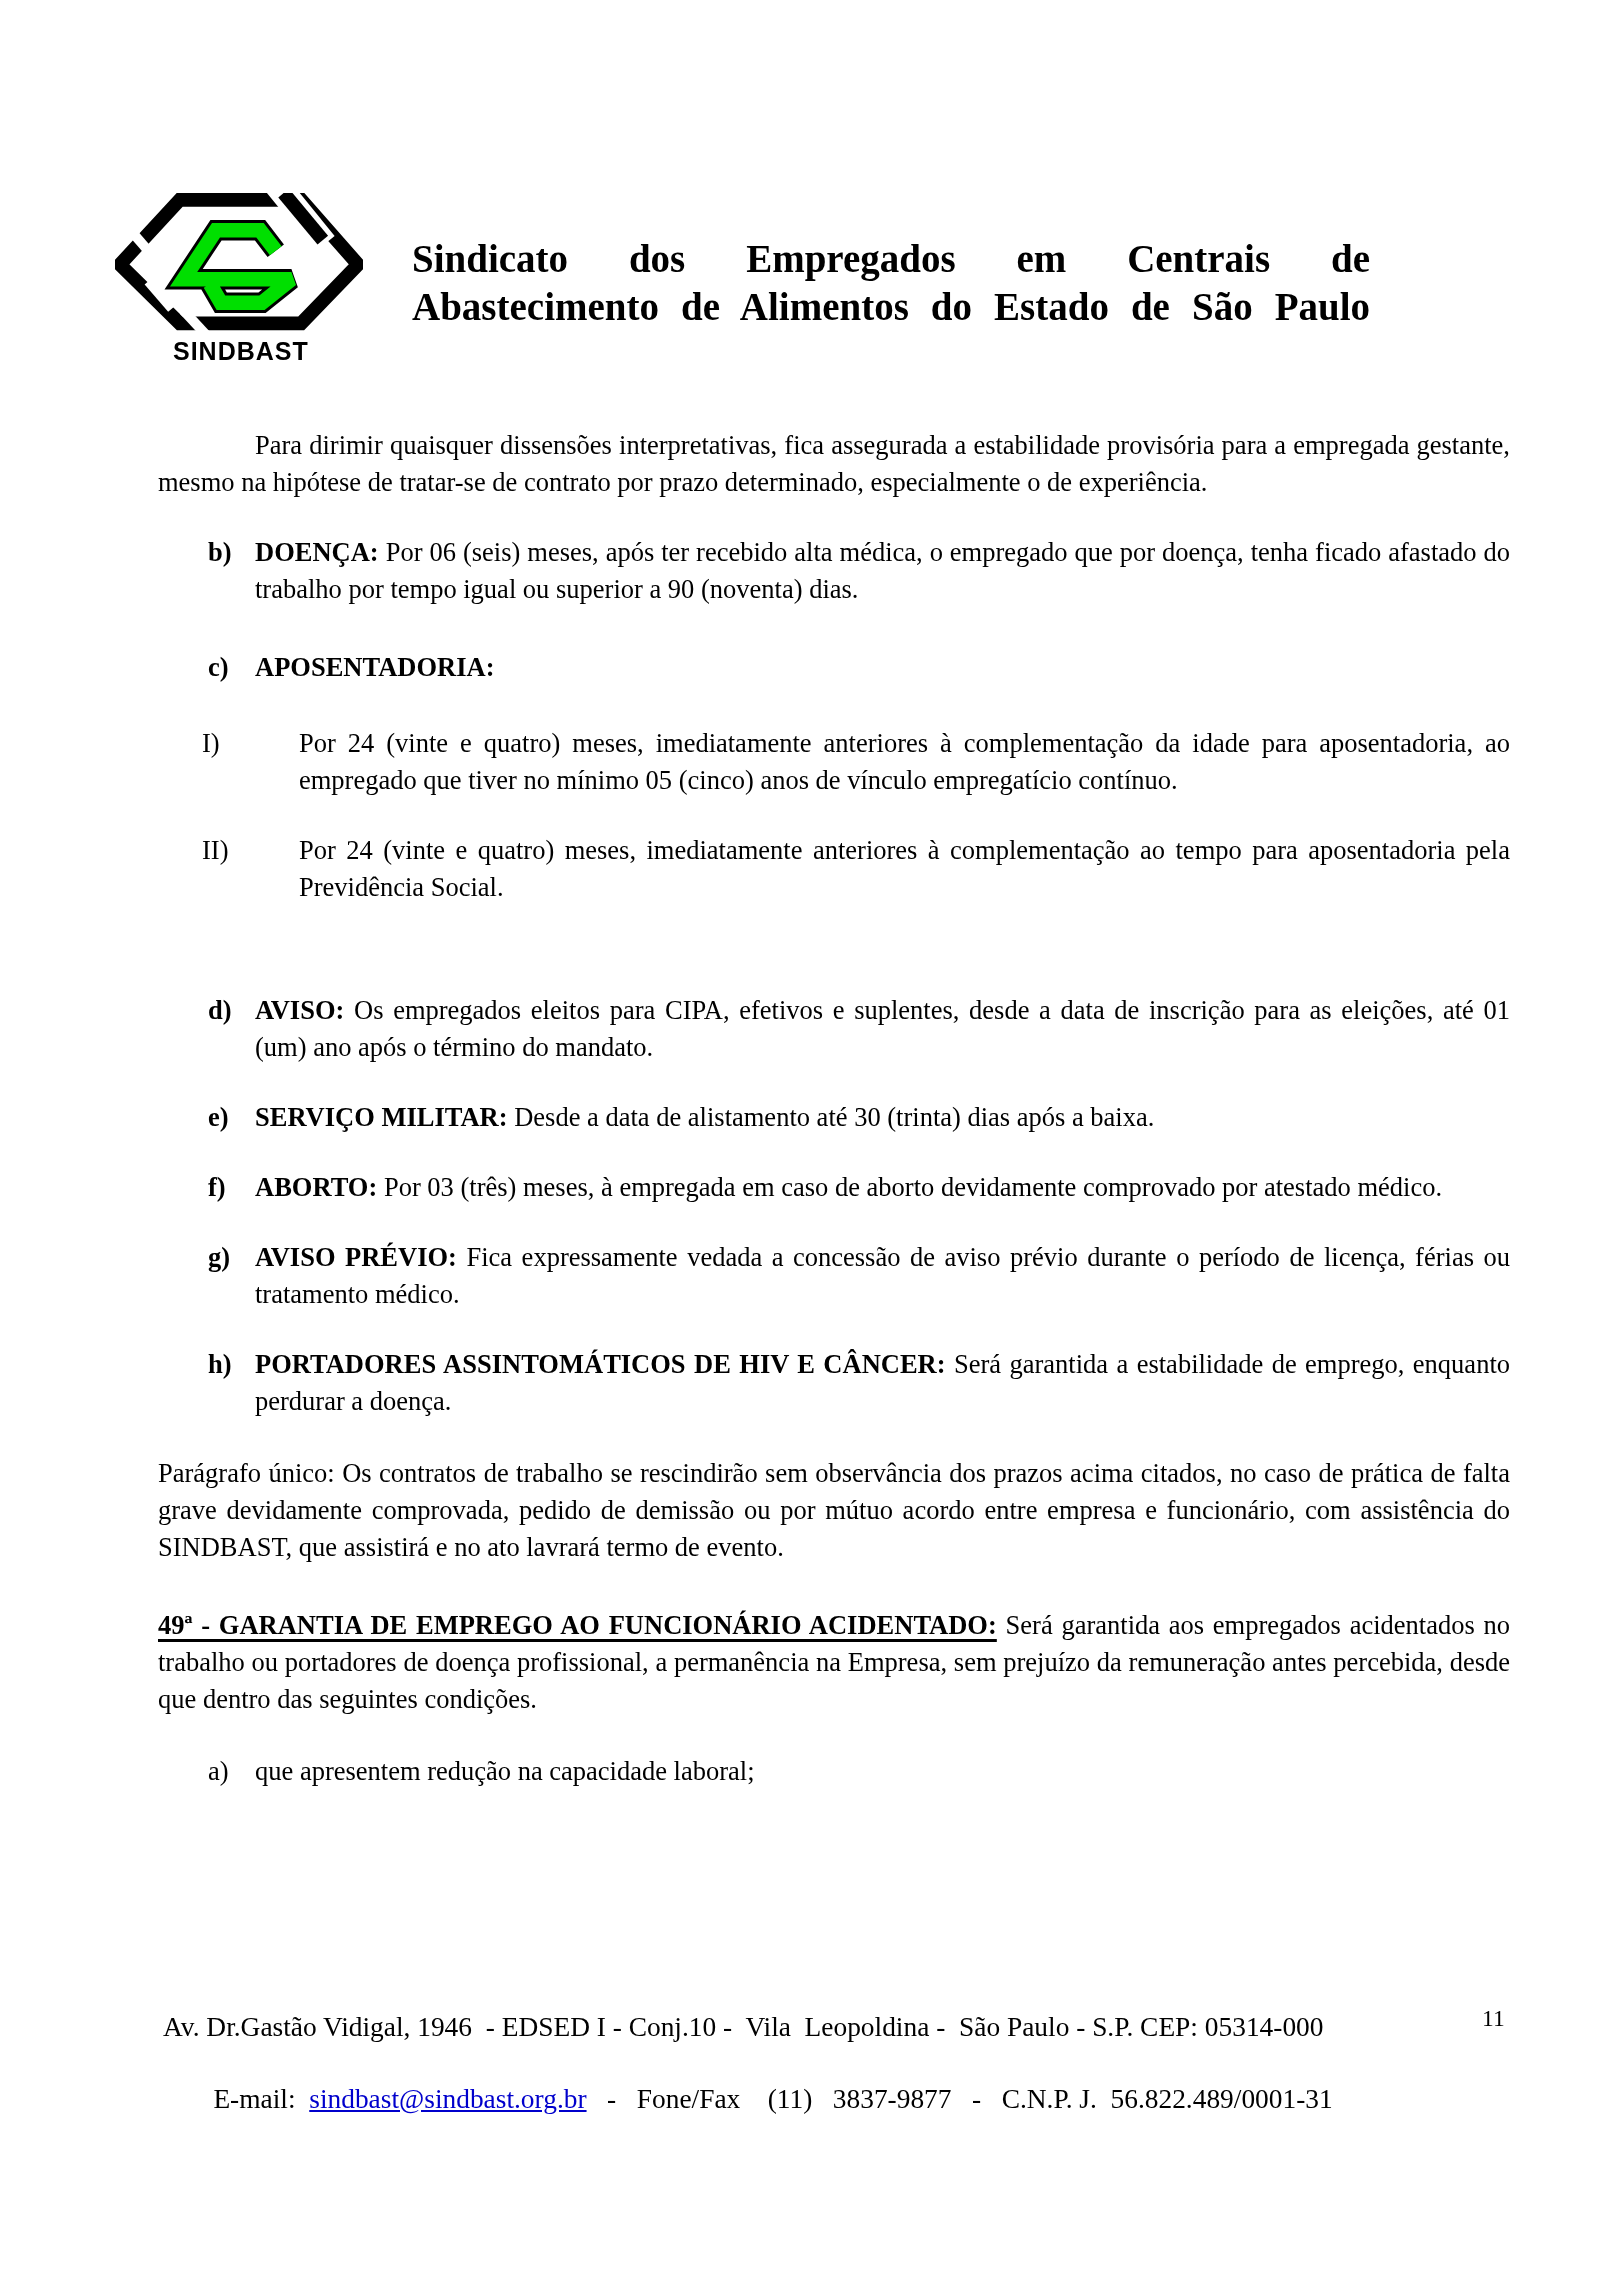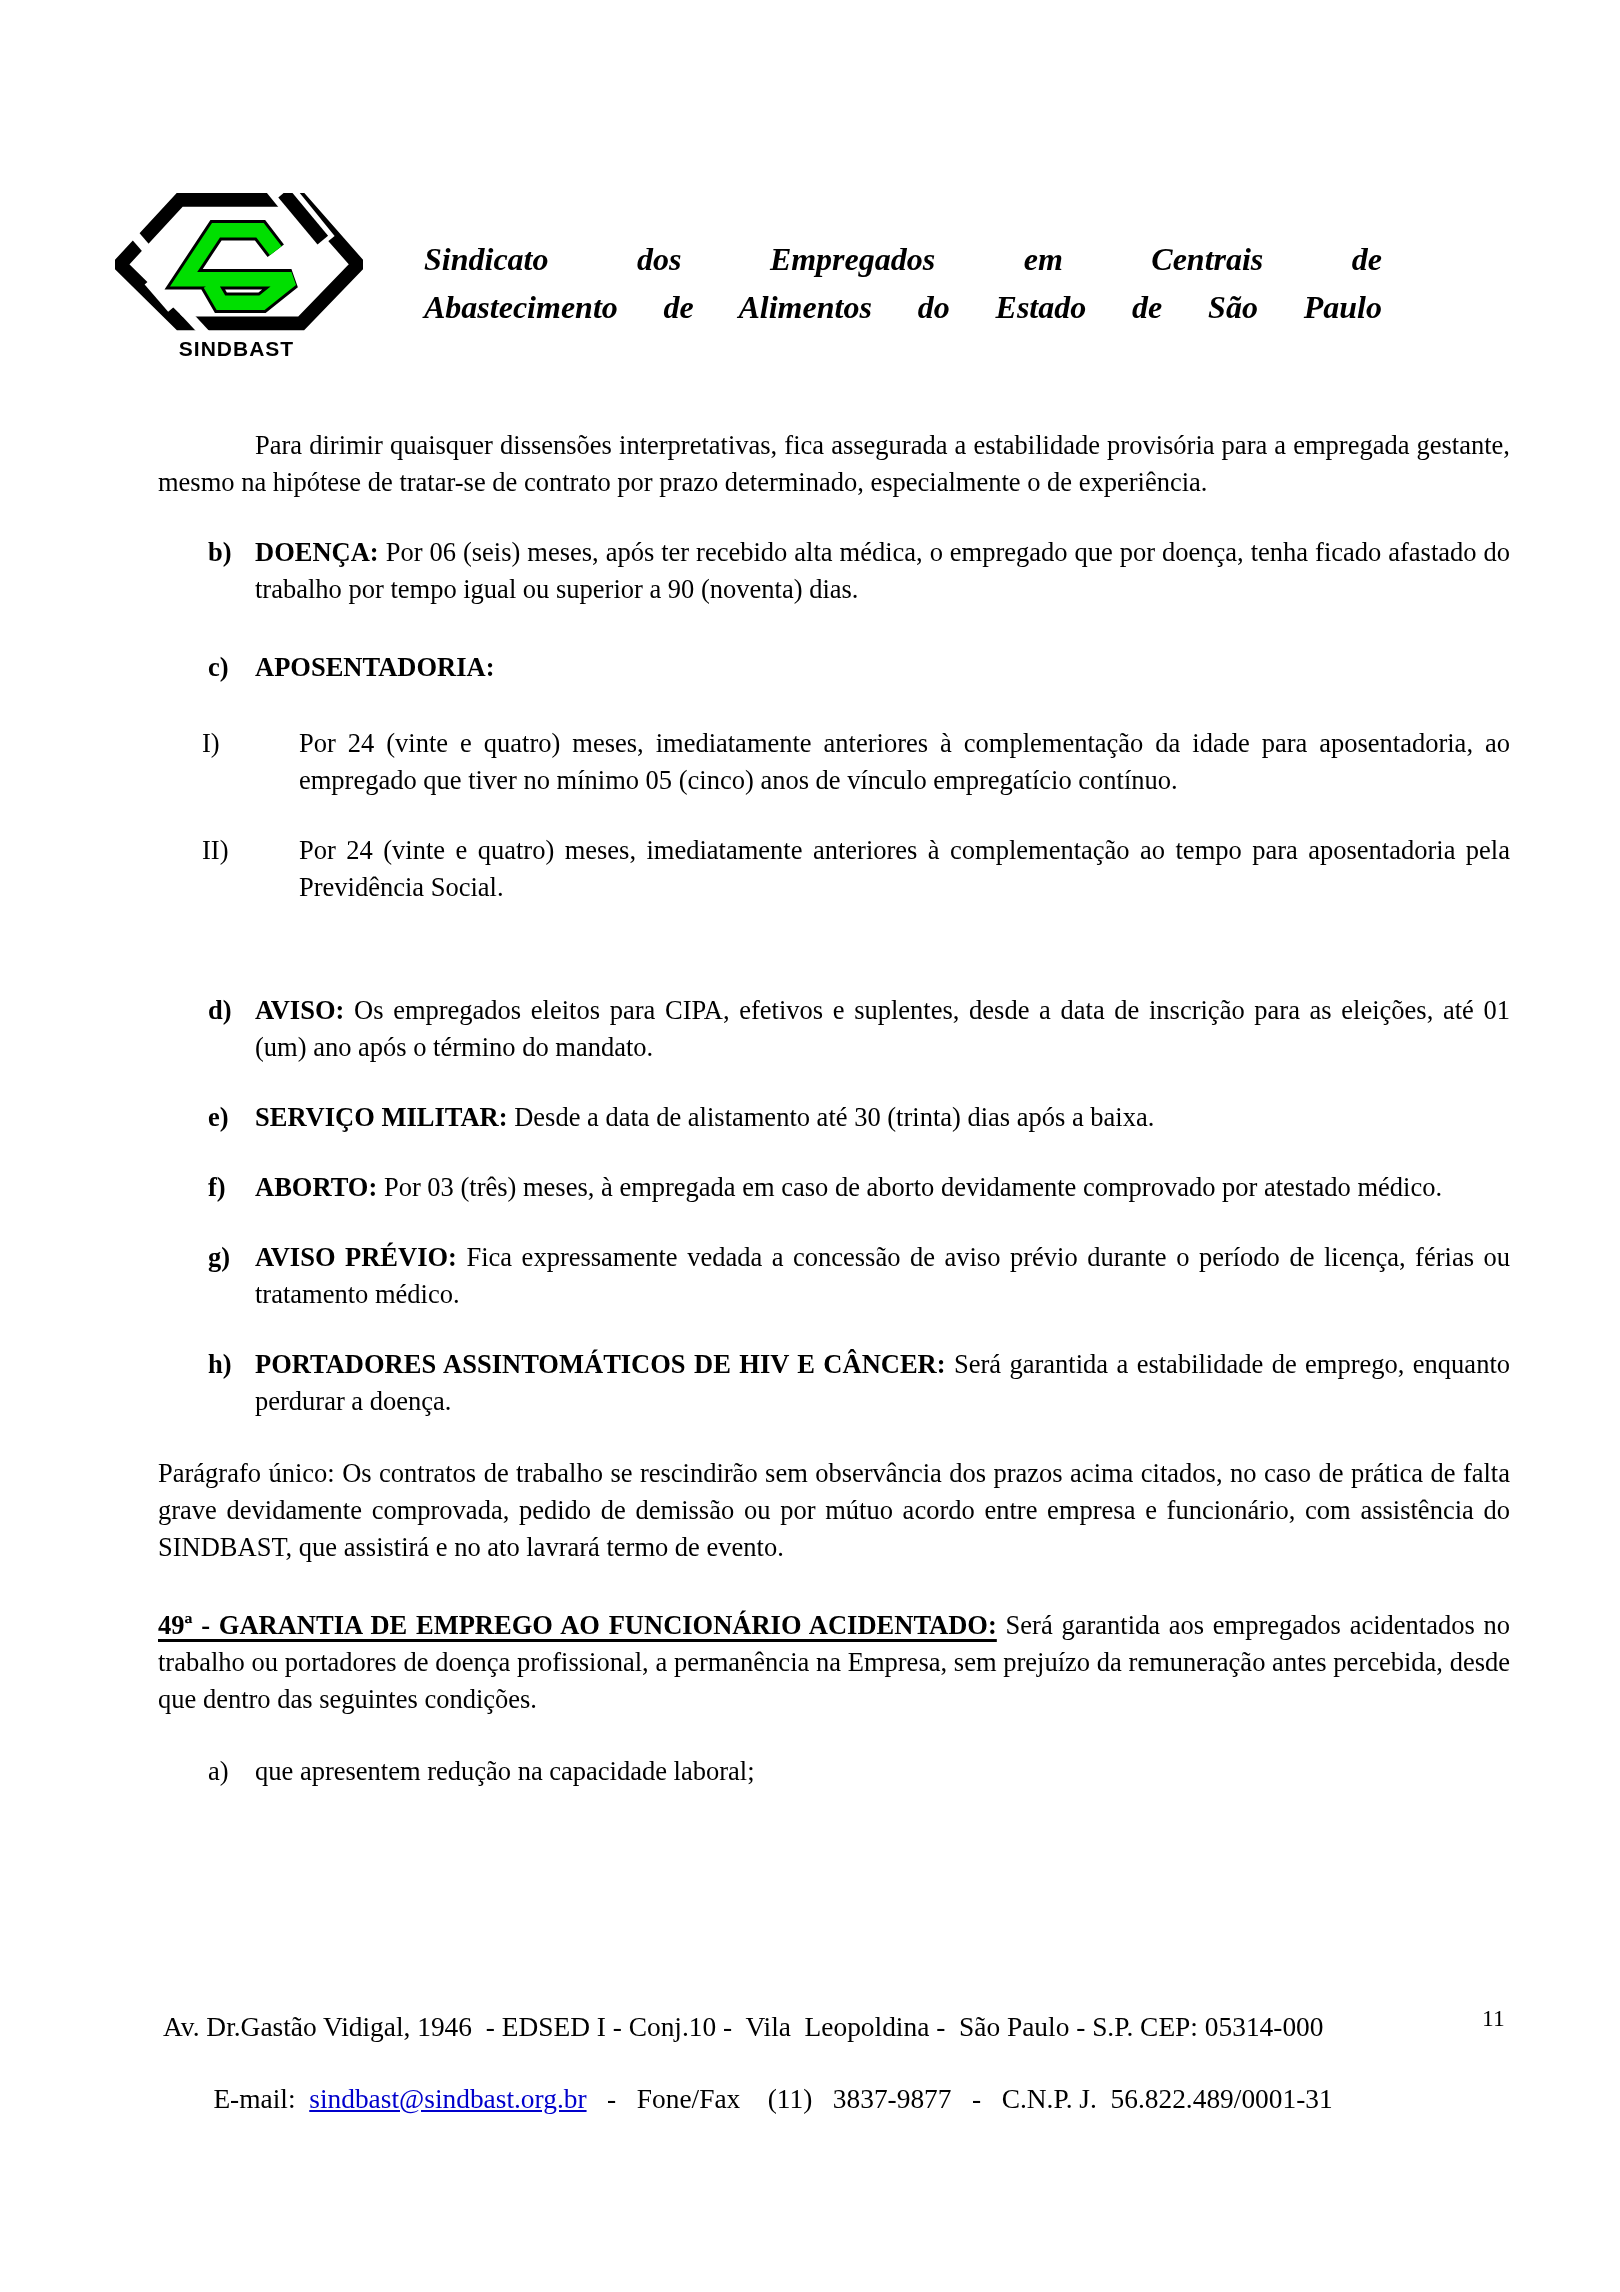--- a/index.html
+++ b/index.html
@@ -11,25 +11,25 @@
     font-family:"Liberation Serif", serif;
     color:#000;
     overflow:hidden;
   }
   
   .logo-svg { position:absolute; left:115px; top:193px; }
   .logo-caption {
     position:absolute; left:173px; top:337px; width:127px;
     text-align:center;
     font-family:"Liberation Sans", sans-serif;
-    font-weight:bold; font-size:21px; letter-spacing:1px;
+    font-weight:bold; font-size:25px; letter-spacing:1px;
   }
   .org-title {
-    position:absolute; left:424px; top:235px; width:958px;
-    font-weight:bold; font-size:32px; line-height:48px;font-style:italic;
+    position:absolute; left:412px; top:235px; width:958px;
+    font-weight:bold; font-size:39px; line-height:48px;
   }
   .org-title .tl { text-align:justify; text-align-last:justify; }
   
   .content { position:absolute; left:114px; top:392px; width:1396px;
              font-size:26.5px; line-height:37px; }
   .blk { text-align:justify;margin-left:44px; }
   .cont { margin-left:97px; }           
   .pind { text-indent:97px; }           
   .li   { position:relative; padding-left:97px; }   
   .li > .mk { position:absolute; left:50px; top:0; }

